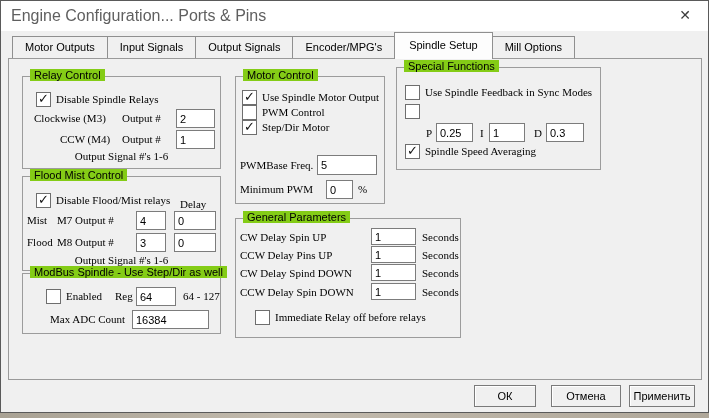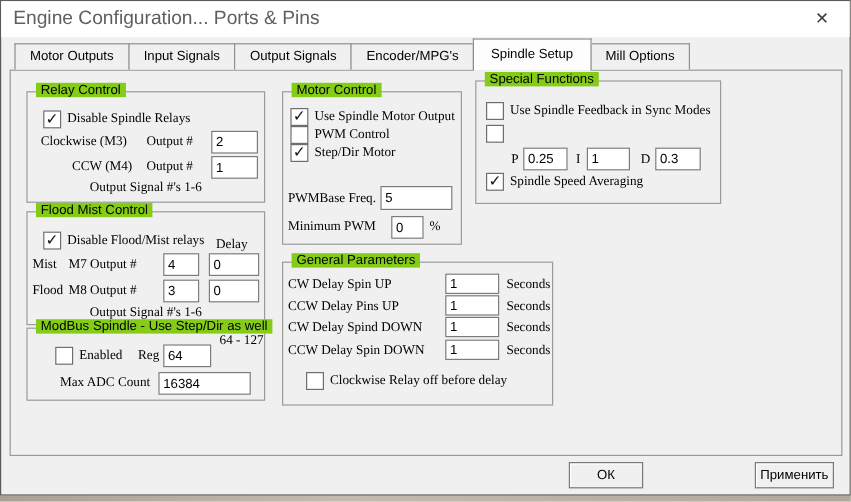--- a/index.html
+++ b/index.html
@@ -95,21 +95,21 @@
     <input class="inp" style="left: 151px; top: 56px; width: 42px;" value="0">
     <span class="lbl" style="left:0;top:77px;width:100%;text-align:center;">Output Signal #'s 1-6</span>
   </div>
 
   <div class="group" style="left:21px;top:272px;width:199px;height:61px;">
     <span class="gtitle">ModBus Spindle - Use Step/Dir as well</span>
     <span class="cb" style="left:23px;top:15px;"></span>
     <span class="lbl" style="left:43px;top:16px;">Enabled</span>
     <span class="lbl" style="left:92px;top:16px;">Reg</span>
     <input class="inp" style="left: 113px; top: 13px; width: 40px;" value="64">
-    <span class="lbl" style="left:160px;top:4px;">64 - 127</span>
+    <span class="lbl" style="left:160px;top:16px;">64 - 127</span>
     <span class="lbl" style="left:27px;top:39px;">Max ADC Count</span>
     <input class="inp" style="left: 109px; top: 36px; width: 77px;" value="16384">
   </div>
 
   <div class="group" style="left:234px;top:75px;width:150px;height:128px;">
     <span class="gtitle">Motor Control</span>
     <span class="cb checked" style="left:6px;top:13px;"></span>
     <span class="lbl" style="left:26px;top:14px;">Use Spindle Motor Output</span>
     <span class="cb" style="left:6px;top:28px;"></span>
     <span class="lbl" style="left:26px;top:29px;">PWM Control</span>
@@ -145,20 +145,21 @@
     <span class="lbl" style="left:4px;top:30px;">CCW Delay Pins UP</span>
     <input class="inp" style="left: 135px; top: 27px; width: 45px; height: 17px;" value="1">
     <span class="lbl" style="left:186px;top:30px;">Seconds</span>
     <span class="lbl" style="left:4px;top:48px;">CW Delay Spind DOWN</span>
     <input class="inp" style="left: 135px; top: 45px; width: 45px; height: 17px;" value="1">
     <span class="lbl" style="left:186px;top:48px;">Seconds</span>
     <span class="lbl" style="left:4px;top:67px;">CCW Delay Spin DOWN</span>
     <input class="inp" style="left: 135px; top: 64px; width: 45px; height: 17px;" value="1">
     <span class="lbl" style="left:186px;top:67px;">Seconds</span>
     <span class="cb" style="left:19px;top:91px;"></span>
-    <span class="lbl" style="left:39px;top:92px;">Clockwise Relay off before delay</span>
+    <span class="lbl" style="left:39px;top:92px;">Immediate Relay off before relays</span>
   </div>
 
 
   <button class="btn" style="left:473px;top:384px;width:62px;">ОК</button>
+  <button class="btn" style="left:550px;top:384px;width:70px;">Отмена</button>
   <button class="btn" style="left:628px;top:384px;width:66px;">Применить</button>
 
 </div>
 
 </body></html>

